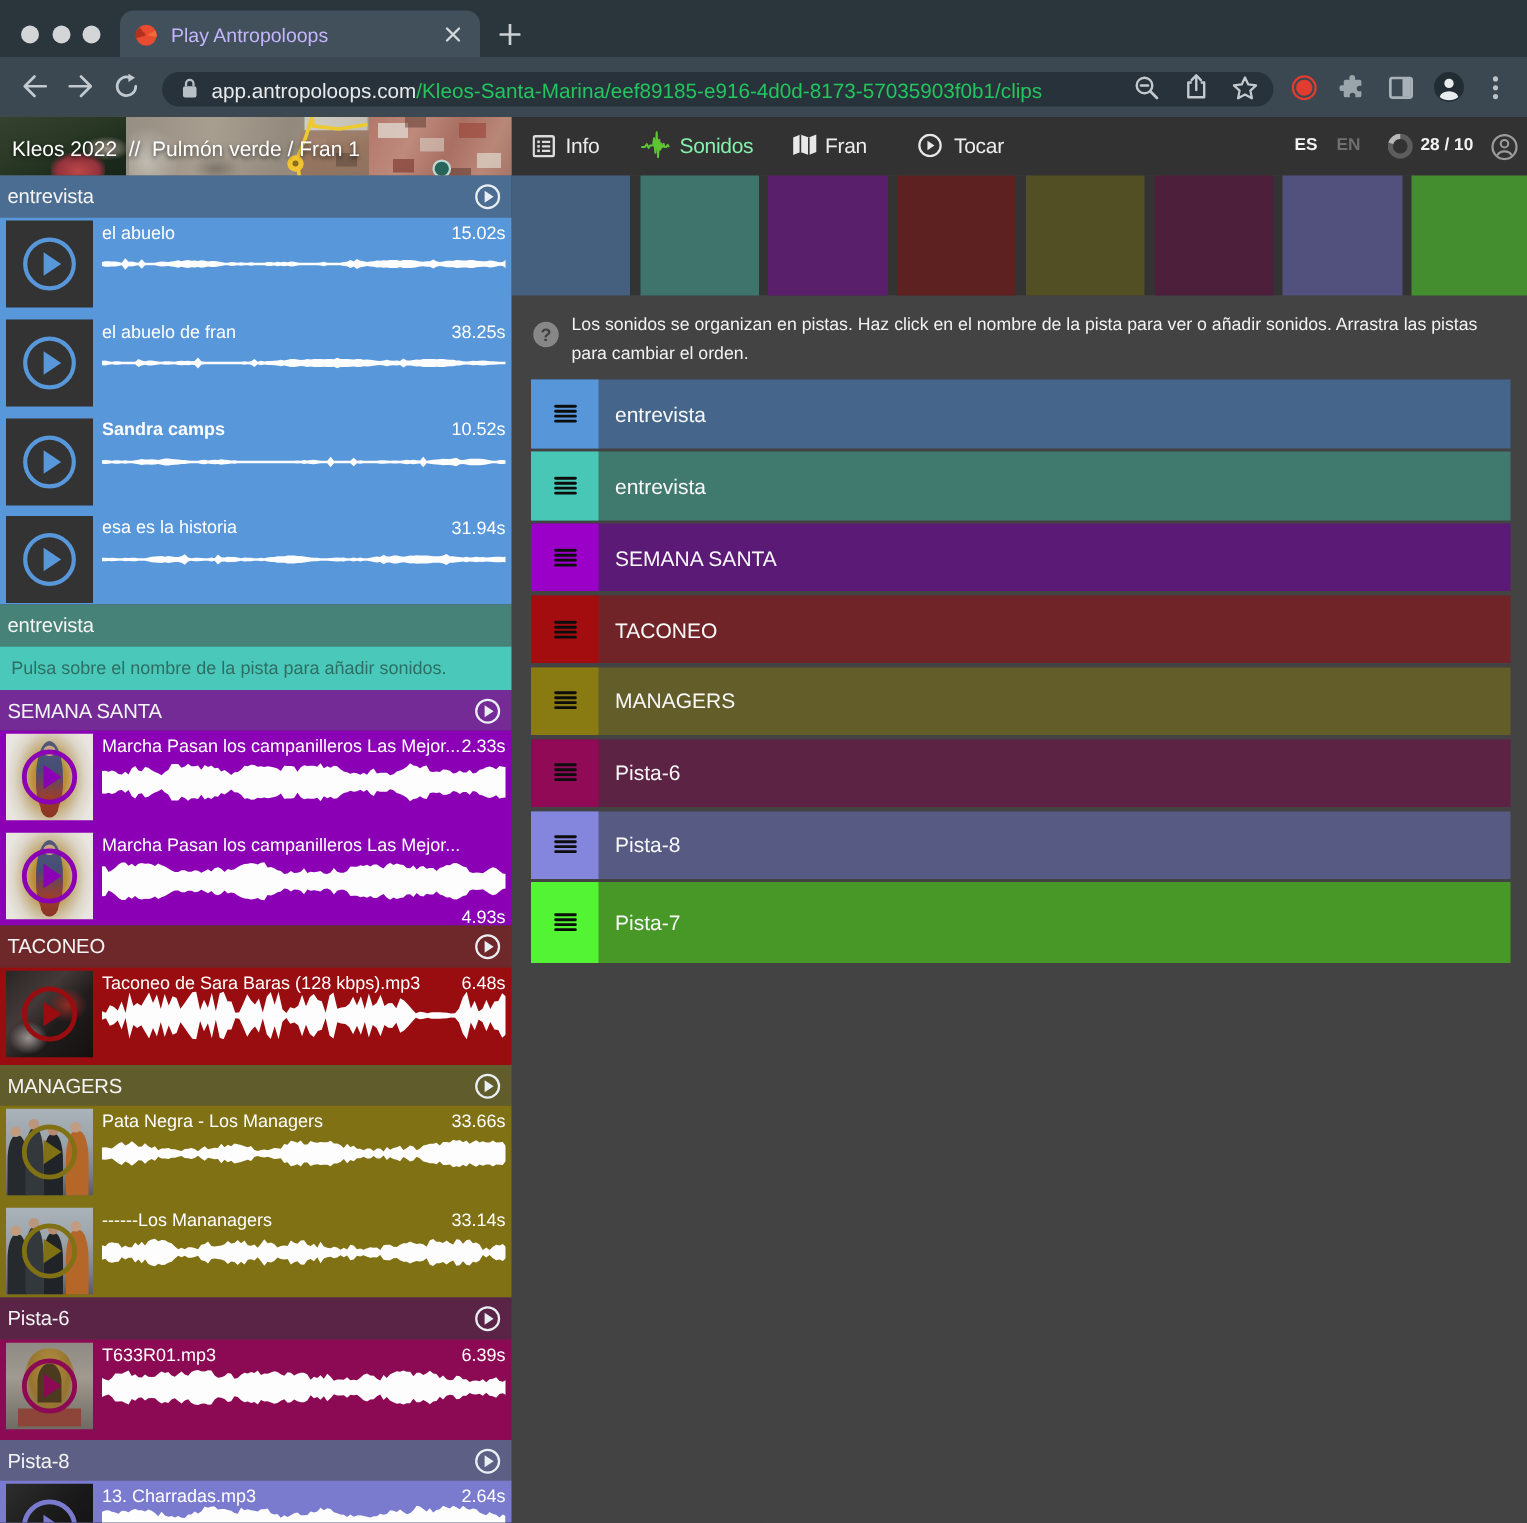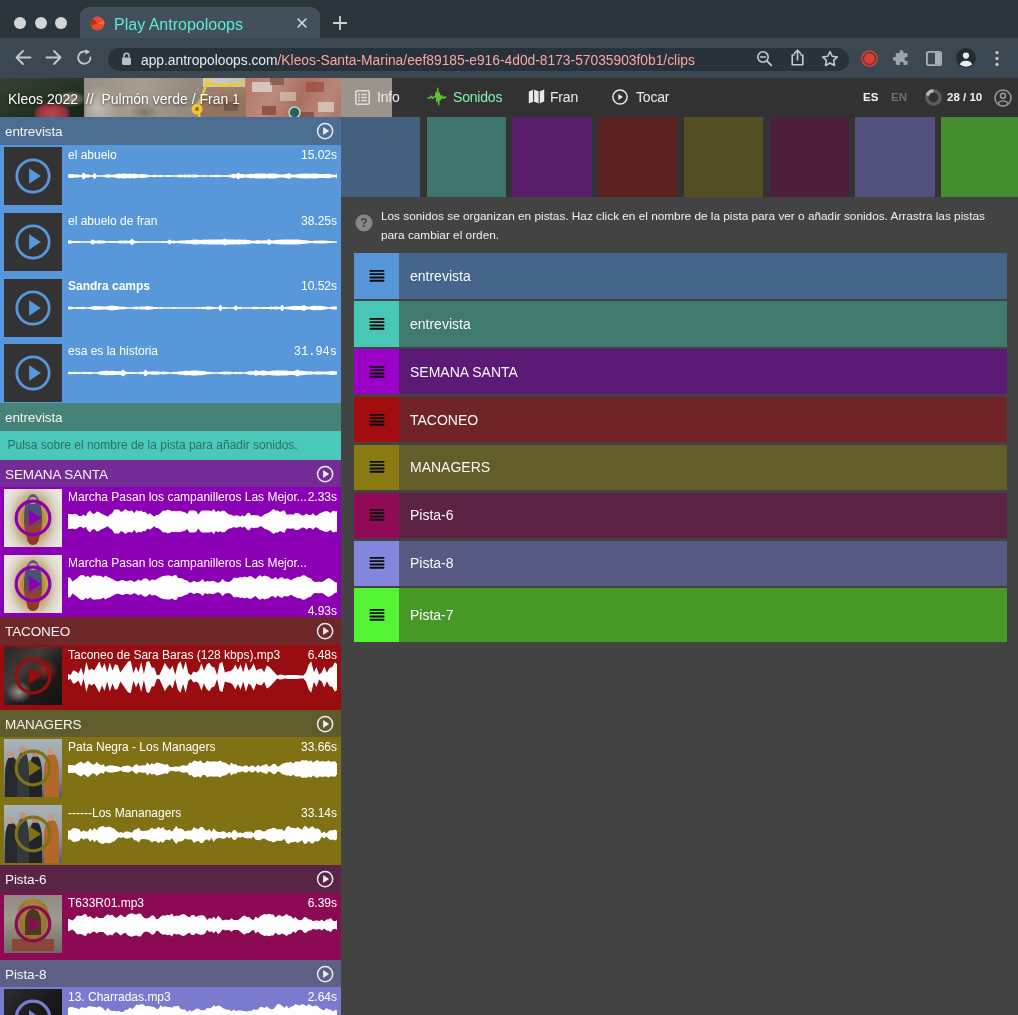--- a/index.html
+++ b/index.html
@@ -21,21 +21,21 @@
 <div class="ab" style="left:0;top:0;width:1018px;height:38px;background:#2b353c;"></div>
 <div class="ab" style="left:14px;top:17px;width:12px;height:12px;border-radius:50%;background:#d3d5d6;"></div>
 <div class="ab" style="left:35px;top:17px;width:12px;height:12px;border-radius:50%;background:#d3d5d6;"></div>
 <div class="ab" style="left:55px;top:17px;width:12px;height:12px;border-radius:50%;background:#d3d5d6;"></div>
 <div class="ab" style="left:80px;top:7px;width:240px;height:31px;background:#41505a;border-radius:9px 9px 0 0;"></div>
 <svg class="ab" style="left:90px;top:16px;" width="15" height="15" viewBox="0 0 15 15">
 <circle cx="7.5" cy="7.5" r="7" fill="#e84b30"></circle>
 <path d="M7.5,7.5 L0.8,9.5 A7 7 0 0 1 3.1,2.3 Z" fill="#b3301f"></path>
 <path d="M7.5,7.5 L13.7,4.4 A7 7 0 0 1 14.4,8.6 Z" fill="#f06a3c"></path>
 </svg>
-<div class="ab" style="left:114px;top:16px;font-size:16px;color:#5eead4;">Play Antropoloops</div>
+<div class="ab" style="left:114px;top:16px;font-size:13px;color:#c4b5fd;">Play Antropoloops</div>
 <svg class="ab" style="left:296px;top:17px;" width="12" height="12" viewBox="0 0 12 12">
 <path d="M2,2 L10,10 M10,2 L2,10" stroke="#d5d9db" stroke-width="1.6" stroke-linecap="round"></path>
   </svg>
 <svg class="ab" style="left:333px;top:16px;" width="14" height="14" viewBox="0 0 14 14">
 <path d="M7,0.5 V13.5 M0.5,7 H13.5" stroke="#ccd1d4" stroke-width="1.8" stroke-linecap="round"></path>
   </svg>
 <div class="ab" style="left:0;top:38px;width:1018px;height:40px;background:#3b4851;"></div>
 <svg class="ab" style="left:15px;top:49px;" width="17" height="17" viewBox="0 0 17 17">
 <path d="M15.5,8.5 H2.2 M8,2 L1.5,8.5 L8,15" stroke="#c3cacf" stroke-width="1.8" fill="none" stroke-linecap="round" stroke-linejoin="round"></path>
   </svg>
@@ -44,21 +44,21 @@
   </svg>
 <svg class="ab" style="left:76px;top:49px;" width="17" height="17" viewBox="0 0 17 17">
 <path d="M14.5,8.5 A6.2 6.2 0 1 1 10.4,2.7" stroke="#c3cacf" stroke-width="1.8" fill="none" stroke-linecap="round"></path>
 <path d="M9.6,0.2 L14,2.8 L9.6,5.6 Z" fill="#c3cacf"></path>
   </svg>
 <div class="ab" style="left:108px;top:48px;width:741px;height:23px;border-radius:11.5px;background:#28323a;"></div>
 <svg class="ab" style="left:121px;top:52px;" width="11" height="14" viewBox="0 0 11 14">
 <rect x="1" y="5.5" width="9" height="7.5" rx="1.4" fill="#b8c0c6"></rect>
 <path d="M3,5.5 V3.8 A2.5 2.6 0 0 1 8,3.8 V5.5" stroke="#b8c0c6" stroke-width="1.5" fill="none"></path>
   </svg>
-<div class="ab" style="left:141px;top:53px;font-size:13.8px;color:#e7eaec;white-space:nowrap;">app.antropoloops.com<span style="color:#fca5a5">/Kleos-Santa-Marina/eef89185-e916-4d0d-8173-57035903f0b1/clips</span></div>
+<div class="ab" style="left:141px;top:53px;font-size:13.8px;color:#e7eaec;white-space:nowrap;">app.antropoloops.com<span style="color:#22c55e">/Kleos-Santa-Marina/eef89185-e916-4d0d-8173-57035903f0b1/clips</span></div>
 <svg class="ab" style="left:756px;top:50px;" width="17" height="17" viewBox="0 0 17 17">
 <circle cx="7" cy="7" r="5.2" stroke="#c3cacf" stroke-width="1.6" fill="none"></circle>
 <path d="M4.6,7 H9.4" stroke="#c3cacf" stroke-width="1.6" stroke-linecap="round"></path>
 <path d="M11,11 L15.3,15.3" stroke="#c3cacf" stroke-width="1.8" stroke-linecap="round"></path>
   </svg>
 <svg class="ab" style="left:789px;top:49px;" width="17" height="18" viewBox="0 0 17 18">
 <path d="M5.5,6 H3.2 V15.8 H13.8 V6 H11.5" stroke="#c3cacf" stroke-width="1.6" fill="none" stroke-linejoin="round"></path>
 <path d="M8.5,11 V2" stroke="#c3cacf" stroke-width="1.6" stroke-linecap="round"></path>
 <path d="M5.4,4.4 L8.5,1.2 L11.6,4.4" stroke="#c3cacf" stroke-width="1.6" fill="none" stroke-linecap="round" stroke-linejoin="round"></path>
   </svg>
@@ -80,21 +80,21 @@
 <circle cx="10" cy="10" r="10" fill="#222c33"></circle>
 <circle cx="10" cy="7.6" r="3.1" fill="#e9ecee"></circle>
 <path d="M3.8,16.6 a6.3 4.6 0 0 1 12.4,0 a10 10 0 0 1 -12.4,0 Z" fill="#e9ecee"></path>
   </svg>
 <svg class="ab" style="left:994px;top:50px;" width="6" height="17" viewBox="0 0 6 17">
 <circle cx="3" cy="2.6" r="1.7" fill="#bdc4c9"></circle>
     <circle cx="3" cy="8.5" r="1.7" fill="#bdc4c9"></circle>
     <circle cx="3" cy="14.4" r="1.7" fill="#bdc4c9"></circle>
   </svg>
 <div class="ab" style="left:0;top:78px;width:1018px;height:39px;background:#323232;"></div>
-<div class="ab" style="left:0;top:78px;width:392px;height:39px;overflow:hidden;background:#9c948a;">
+<div class="ab" style="left:0;top:78px;width:341px;height:39px;overflow:hidden;background:#9c948a;">
 <div class="ab" style="left:0;top:0;width:84px;height:43px;background:linear-gradient(155deg,#35422f 0%,#2a3825 40%,#1c2a1c 75%,#15221b 100%);"></div>
 <div class="ab" style="left:34px;top:24px;width:36px;height:20px;background:radial-gradient(ellipse at 50% 60%,#bb4747 0%,#93323c 55%,transparent 78%);"></div>
 <div class="ab" style="left:56px;top:13px;width:30px;height:16px;background:radial-gradient(ellipse,#b8a89a 0%,rgba(184,168,154,0) 72%);"></div>
 <div class="ab" style="left:84px;top:0;width:162px;height:43px;background:linear-gradient(100deg,#968e82,#a89e90 35%,#93897c 65%,#9f9487);"></div>
 <div class="ab" style="left:86px;top:6px;width:34px;height:34px;background:radial-gradient(ellipse at 35% 70%,#c0bbb2 0%,rgba(192,187,178,0) 68%);"></div>
 <div class="ab" style="left:128px;top:26px;width:32px;height:17px;background:radial-gradient(ellipse,#7b7468 0%,transparent 70%);"></div>
 <div class="ab" style="left:203px;top:0px;width:42px;height:9px;background:linear-gradient(90deg,#cfccc3,#c5c0b6);"></div>
 <div class="ab" style="left:200px;top:9px;width:46px;height:34px;background:linear-gradient(170deg,#a08573 0%,#96755f 45%,#8d7262 100%);"></div>
 <div class="ab" style="left:206px;top:14px;width:12px;height:8px;background:#b5958033;"></div>
 <div class="ab" style="left:224px;top:24px;width:14px;height:9px;background:rgba(60,45,38,0.35);"></div>
@@ -297,21 +297,21 @@
 <svg class="ab" style="left:67.8px;top:285.6px;" width="269.4" height="44" viewBox="0 0 269.4 44">
     <polygon points="0.0,20.8 2.2,20.6 4.4,20.9 6.6,21.2 8.8,20.9 11.0,20.9 13.2,21.1 15.5,20.8 17.7,21.2 19.9,21.2 22.1,20.9 24.3,20.5 26.5,20.0 28.7,20.3 30.9,20.3 33.1,20.2 35.3,20.4 37.5,20.6 39.7,20.2 42.0,19.7 44.2,19.6 46.4,20.0 48.6,20.1 50.8,20.4 53.0,20.7 55.2,20.6 57.4,21.0 59.6,21.2 61.8,21.2 64.0,21.2 66.2,20.7 68.5,20.5 70.7,21.0 72.9,20.6 75.1,20.5 77.3,20.6 79.5,20.1 81.7,20.5 83.9,20.6 86.1,21.0 88.3,20.9 90.5,21.2 92.7,21.1 95.0,21.2 97.2,21.2 99.4,21.2 101.6,21.2 103.8,21.2 106.0,21.1 108.2,21.2 110.4,21.2 112.6,21.2 114.8,21.2 117.0,21.2 119.2,21.2 121.5,21.2 123.7,21.2 125.9,21.2 128.1,21.2 130.3,21.0 132.5,21.2 134.7,20.7 136.9,21.0 139.1,20.6 141.3,20.5 143.5,20.8 145.7,21.1 147.9,21.2 150.2,21.2 152.4,18.5 154.6,21.2 156.8,21.1 159.0,21.2 161.2,21.2 163.4,21.2 165.6,21.2 167.8,19.2 170.0,21.2 172.2,20.8 174.4,21.2 176.7,21.2 178.9,21.2 181.1,21.2 183.3,21.2 185.5,20.8 187.7,20.8 189.9,21.0 192.1,21.2 194.3,21.0 196.5,21.0 198.7,21.1 200.9,20.9 203.2,20.5 205.4,20.9 207.6,20.5 209.8,20.8 212.0,21.0 214.2,18.5 216.4,21.2 218.6,20.8 220.8,20.5 223.0,20.3 225.2,20.1 227.4,19.8 229.7,20.0 231.9,20.0 234.1,19.7 236.3,19.1 238.5,20.5 240.7,20.7 242.9,20.3 245.1,19.8 247.3,19.8 249.5,19.9 251.7,19.8 253.9,20.0 256.2,20.3 258.4,20.8 260.6,21.2 262.8,21.1 265.0,20.6 267.2,20.6 269.4,20.9 269.4,23.1 267.2,23.4 265.0,23.4 262.8,22.9 260.6,22.8 258.4,23.2 256.2,23.7 253.9,24.0 251.7,24.2 249.5,24.1 247.3,24.2 245.1,24.2 242.9,23.7 240.7,23.3 238.5,23.5 236.3,24.9 234.1,24.3 231.9,24.0 229.7,24.0 227.4,24.2 225.2,23.9 223.0,23.7 220.8,23.5 218.6,23.2 216.4,22.8 214.2,25.5 212.0,23.0 209.8,23.2 207.6,23.5 205.4,23.1 203.2,23.5 200.9,23.1 198.7,22.9 196.5,23.0 194.3,23.0 192.1,22.8 189.9,23.0 187.7,23.2 185.5,23.2 183.3,22.8 181.1,22.8 178.9,22.8 176.7,22.8 174.4,22.8 172.2,23.2 170.0,22.8 167.8,24.8 165.6,22.8 163.4,22.8 161.2,22.8 159.0,22.8 156.8,22.9 154.6,22.8 152.4,25.5 150.2,22.8 147.9,22.8 145.7,22.9 143.5,23.2 141.3,23.5 139.1,23.4 136.9,23.0 134.7,23.3 132.5,22.8 130.3,23.0 128.1,22.8 125.9,22.8 123.7,22.8 121.5,22.8 119.2,22.8 117.0,22.8 114.8,22.8 112.6,22.8 110.4,22.8 108.2,22.8 106.0,22.9 103.8,22.8 101.6,22.8 99.4,22.8 97.2,22.8 95.0,22.8 92.7,22.9 90.5,22.8 88.3,23.1 86.1,23.0 83.9,23.4 81.7,23.5 79.5,23.9 77.3,23.4 75.1,23.5 72.9,23.4 70.7,23.0 68.5,23.5 66.2,23.3 64.0,22.8 61.8,22.8 59.6,22.8 57.4,23.0 55.2,23.4 53.0,23.3 50.8,23.6 48.6,23.9 46.4,24.0 44.2,24.4 42.0,24.3 39.7,23.8 37.5,23.4 35.3,23.6 33.1,23.8 30.9,23.7 28.7,23.7 26.5,24.0 24.3,23.5 22.1,23.1 19.9,22.8 17.7,22.8 15.5,23.2 13.2,22.9 11.0,23.1 8.8,23.1 6.6,22.8 4.4,23.1 2.2,23.4 0.0,23.2" fill="#fdfdfd"></polygon>
   </svg>
 <div class="sq" style="top:344.3px;background:#333333;">
     <svg class="ab" style="left:0;top:0;" width="58" height="58" viewBox="0 0 58 58">
       <circle cx="29" cy="29" r="16.2" stroke="#5897d9" stroke-width="2.8" fill="none"></circle>
       <path d="M25.1,21.2 L36.8,29.0 L25.1,36.8 Z" fill="#5897d9"></path>
     </svg>
   </div>
 <div class="clipt" style="top:344px;">esa es la historia</div>
-<div class="clipd" style="top:345.1px;font-family:Liberation Mono, monospace;">31.94s</div>
+<div class="clipd" style="top:345.1px;">31.94s</div>
 <svg class="ab" style="left:67.8px;top:351.3px;" width="269.4" height="44" viewBox="0 0 269.4 44">
     <polygon points="0.0,20.9 2.2,20.8 4.4,21.0 6.6,20.8 8.8,21.0 11.0,21.1 13.2,21.2 15.5,20.8 17.7,21.0 19.9,20.9 22.1,20.8 24.3,21.2 26.5,21.2 28.7,21.2 30.9,20.7 33.1,20.1 35.3,20.0 37.5,19.8 39.7,19.7 42.0,20.1 44.2,19.7 46.4,20.0 48.6,20.3 50.8,20.3 53.0,19.9 55.2,18.5 57.4,20.6 59.6,21.1 61.8,20.9 64.0,20.9 66.2,21.0 68.5,21.2 70.7,21.2 72.9,20.7 75.1,21.1 77.3,18.6 79.5,20.5 81.7,20.7 83.9,20.2 86.1,20.4 88.3,20.3 90.5,20.6 92.7,21.1 95.0,20.6 97.2,20.8 99.4,20.9 101.6,21.2 103.8,21.2 106.0,20.8 108.2,21.1 110.4,20.6 112.6,20.3 114.8,20.3 117.0,19.8 119.2,19.8 121.5,19.9 123.7,19.4 125.9,19.4 128.1,19.4 130.3,19.7 132.5,19.7 134.7,20.0 136.9,20.3 139.1,20.7 141.3,20.8 143.5,20.9 145.7,21.2 147.9,21.2 150.2,21.2 152.4,21.0 154.6,20.8 156.8,20.6 159.0,20.8 161.2,20.6 163.4,21.1 165.6,21.2 167.8,20.7 170.0,21.2 172.2,20.7 174.4,21.2 176.7,21.2 178.9,20.8 181.1,20.3 183.3,20.0 185.5,20.4 187.7,18.9 189.9,20.0 192.1,20.0 194.3,19.4 196.5,19.4 198.7,19.9 200.9,20.2 203.2,19.8 205.4,19.4 207.6,19.5 209.8,19.2 212.0,19.4 214.2,19.4 216.4,19.4 218.6,19.5 220.8,19.9 223.0,19.9 225.2,19.9 227.4,19.4 229.7,18.4 231.9,19.8 234.1,19.8 236.3,20.1 238.5,20.3 240.7,20.6 242.9,20.2 245.1,20.7 247.3,20.5 249.5,20.2 251.7,20.5 253.9,20.4 256.2,20.7 258.4,20.5 260.6,20.4 262.8,20.1 265.0,20.1 267.2,20.3 269.4,20.2 269.4,23.8 267.2,23.7 265.0,23.9 262.8,23.9 260.6,23.6 258.4,23.5 256.2,23.3 253.9,23.6 251.7,23.5 249.5,23.8 247.3,23.5 245.1,23.3 242.9,23.8 240.7,23.4 238.5,23.7 236.3,23.9 234.1,24.2 231.9,24.2 229.7,25.6 227.4,24.6 225.2,24.1 223.0,24.1 220.8,24.1 218.6,24.5 216.4,24.6 214.2,24.6 212.0,24.6 209.8,24.8 207.6,24.5 205.4,24.6 203.2,24.2 200.9,23.8 198.7,24.1 196.5,24.6 194.3,24.6 192.1,24.0 189.9,24.0 187.7,25.1 185.5,23.6 183.3,24.0 181.1,23.7 178.9,23.2 176.7,22.8 174.4,22.8 172.2,23.3 170.0,22.8 167.8,23.3 165.6,22.8 163.4,22.9 161.2,23.4 159.0,23.2 156.8,23.4 154.6,23.2 152.4,23.0 150.2,22.8 147.9,22.8 145.7,22.8 143.5,23.1 141.3,23.2 139.1,23.3 136.9,23.7 134.7,24.0 132.5,24.3 130.3,24.3 128.1,24.6 125.9,24.6 123.7,24.6 121.5,24.1 119.2,24.2 117.0,24.2 114.8,23.7 112.6,23.7 110.4,23.4 108.2,22.9 106.0,23.2 103.8,22.8 101.6,22.8 99.4,23.1 97.2,23.2 95.0,23.4 92.7,22.9 90.5,23.4 88.3,23.7 86.1,23.6 83.9,23.8 81.7,23.3 79.5,23.5 77.3,25.4 75.1,22.9 72.9,23.3 70.7,22.8 68.5,22.8 66.2,23.0 64.0,23.1 61.8,23.1 59.6,22.9 57.4,23.4 55.2,25.5 53.0,24.1 50.8,23.7 48.6,23.7 46.4,24.0 44.2,24.3 42.0,23.9 39.7,24.3 37.5,24.2 35.3,24.0 33.1,23.9 30.9,23.3 28.7,22.8 26.5,22.8 24.3,22.8 22.1,23.2 19.9,23.1 17.7,23.0 15.5,23.2 13.2,22.8 11.0,22.9 8.8,23.0 6.6,23.2 4.4,23.0 2.2,23.2 0.0,23.1" fill="#fdfdfd"></polygon>
   </svg>
 <div class="hdr" style="top:403px;height:28px;background:#468278;">
     <span>entrevista</span>
   </div>
 <div class="ab" style="left:0;top:431px;width:341px;height:29px;background:#4ac9ba;"></div>
 <div class="ab" style="left:7.5px;top:437.7px;font-size:12px;color:#2f6e64;white-space:nowrap;">Pulsa sobre el nombre de la pista para añadir sonidos.</div>
 <div class="hdr" style="top:460px;height:27px;background:#752b96;">
     <span>SEMANA SANTA</span>

